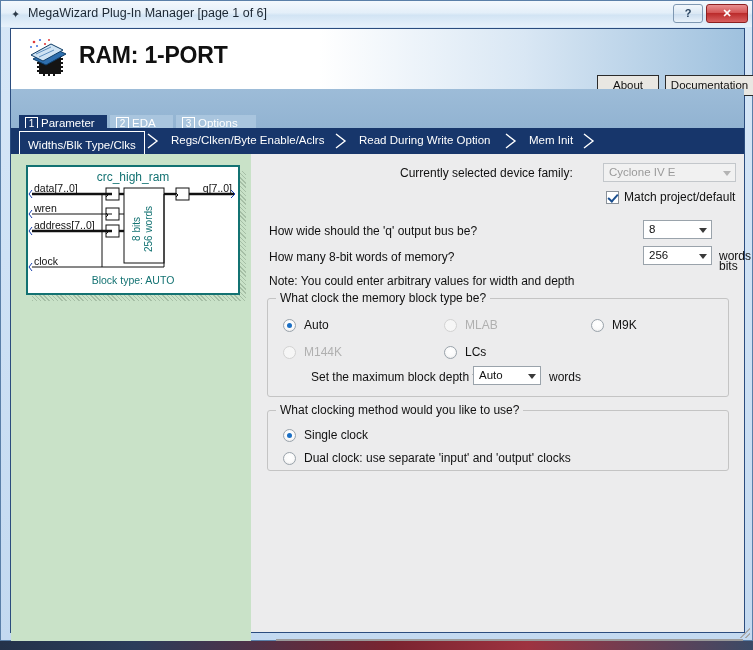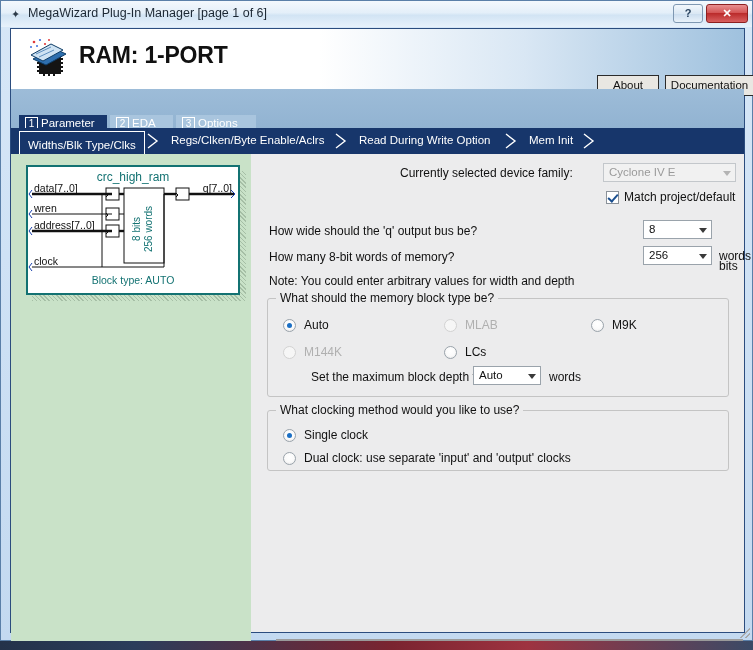--- a/index.html
+++ b/index.html
@@ -383,21 +383,21 @@
         <div class="lbl" style="left:18px;top:96px;">How many 8-bit words of memory?</div>
         <div class="combo" style="left:392px;top:92px;width:69px;">
           <span>256</span>
           <span class="arw"></span>
         </div>
         <div class="lbl" style="left:468px;top:95px;">words</div>
 
         <div class="lbl" style="left:18px;top:120px;">Note: You could enter arbitrary values for width and depth</div>
 
         <fieldset class="grp" style="left:16px;top:137px;width:460px;height:104px;">
-          <legend>What should the memory block type be?</legend>
+          <legend>What clock the memory block type be?</legend>
         </fieldset>
         <div class="radio on" style="left:32px;top:165px;"></div>
         <div class="rlabel" style="left:53px;top:164px;">Auto</div>
         <div class="radio dis" style="left:193px;top:165px;"></div>
         <div class="rlabel dis" style="left:214px;top:164px;">MLAB</div>
         <div class="radio" style="left:340px;top:165px;"></div>
         <div class="rlabel" style="left:361px;top:164px;">M9K</div>
 
         <div class="radio dis" style="left:32px;top:192px;"></div>
         <div class="rlabel dis" style="left:53px;top:191px;">M144K</div>

